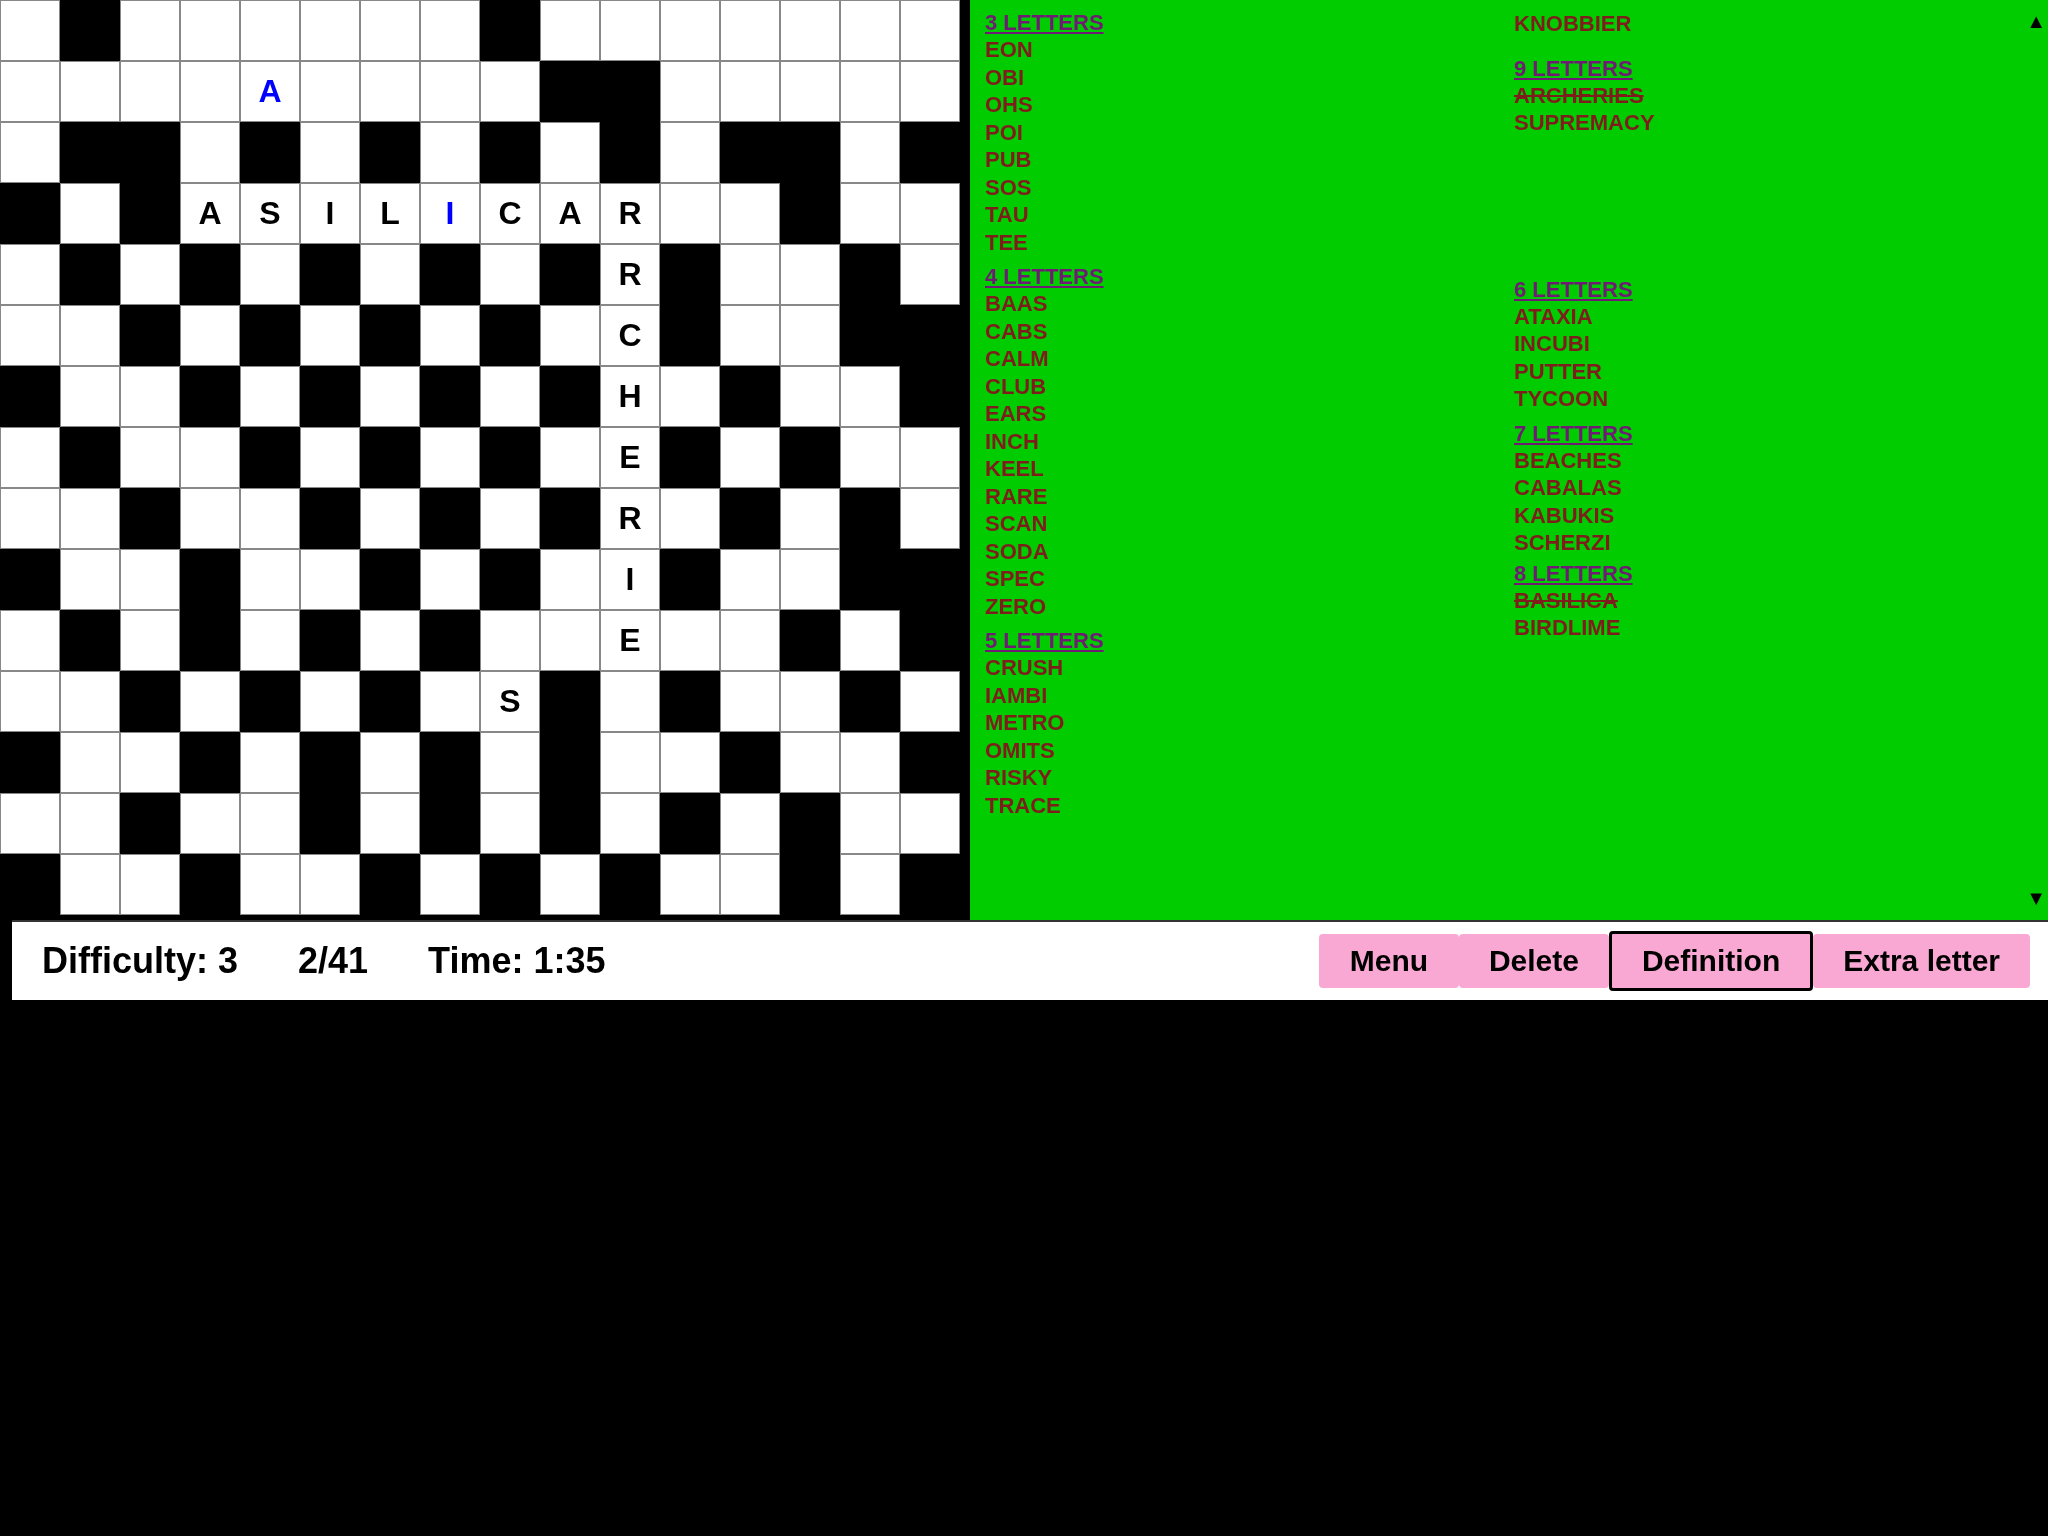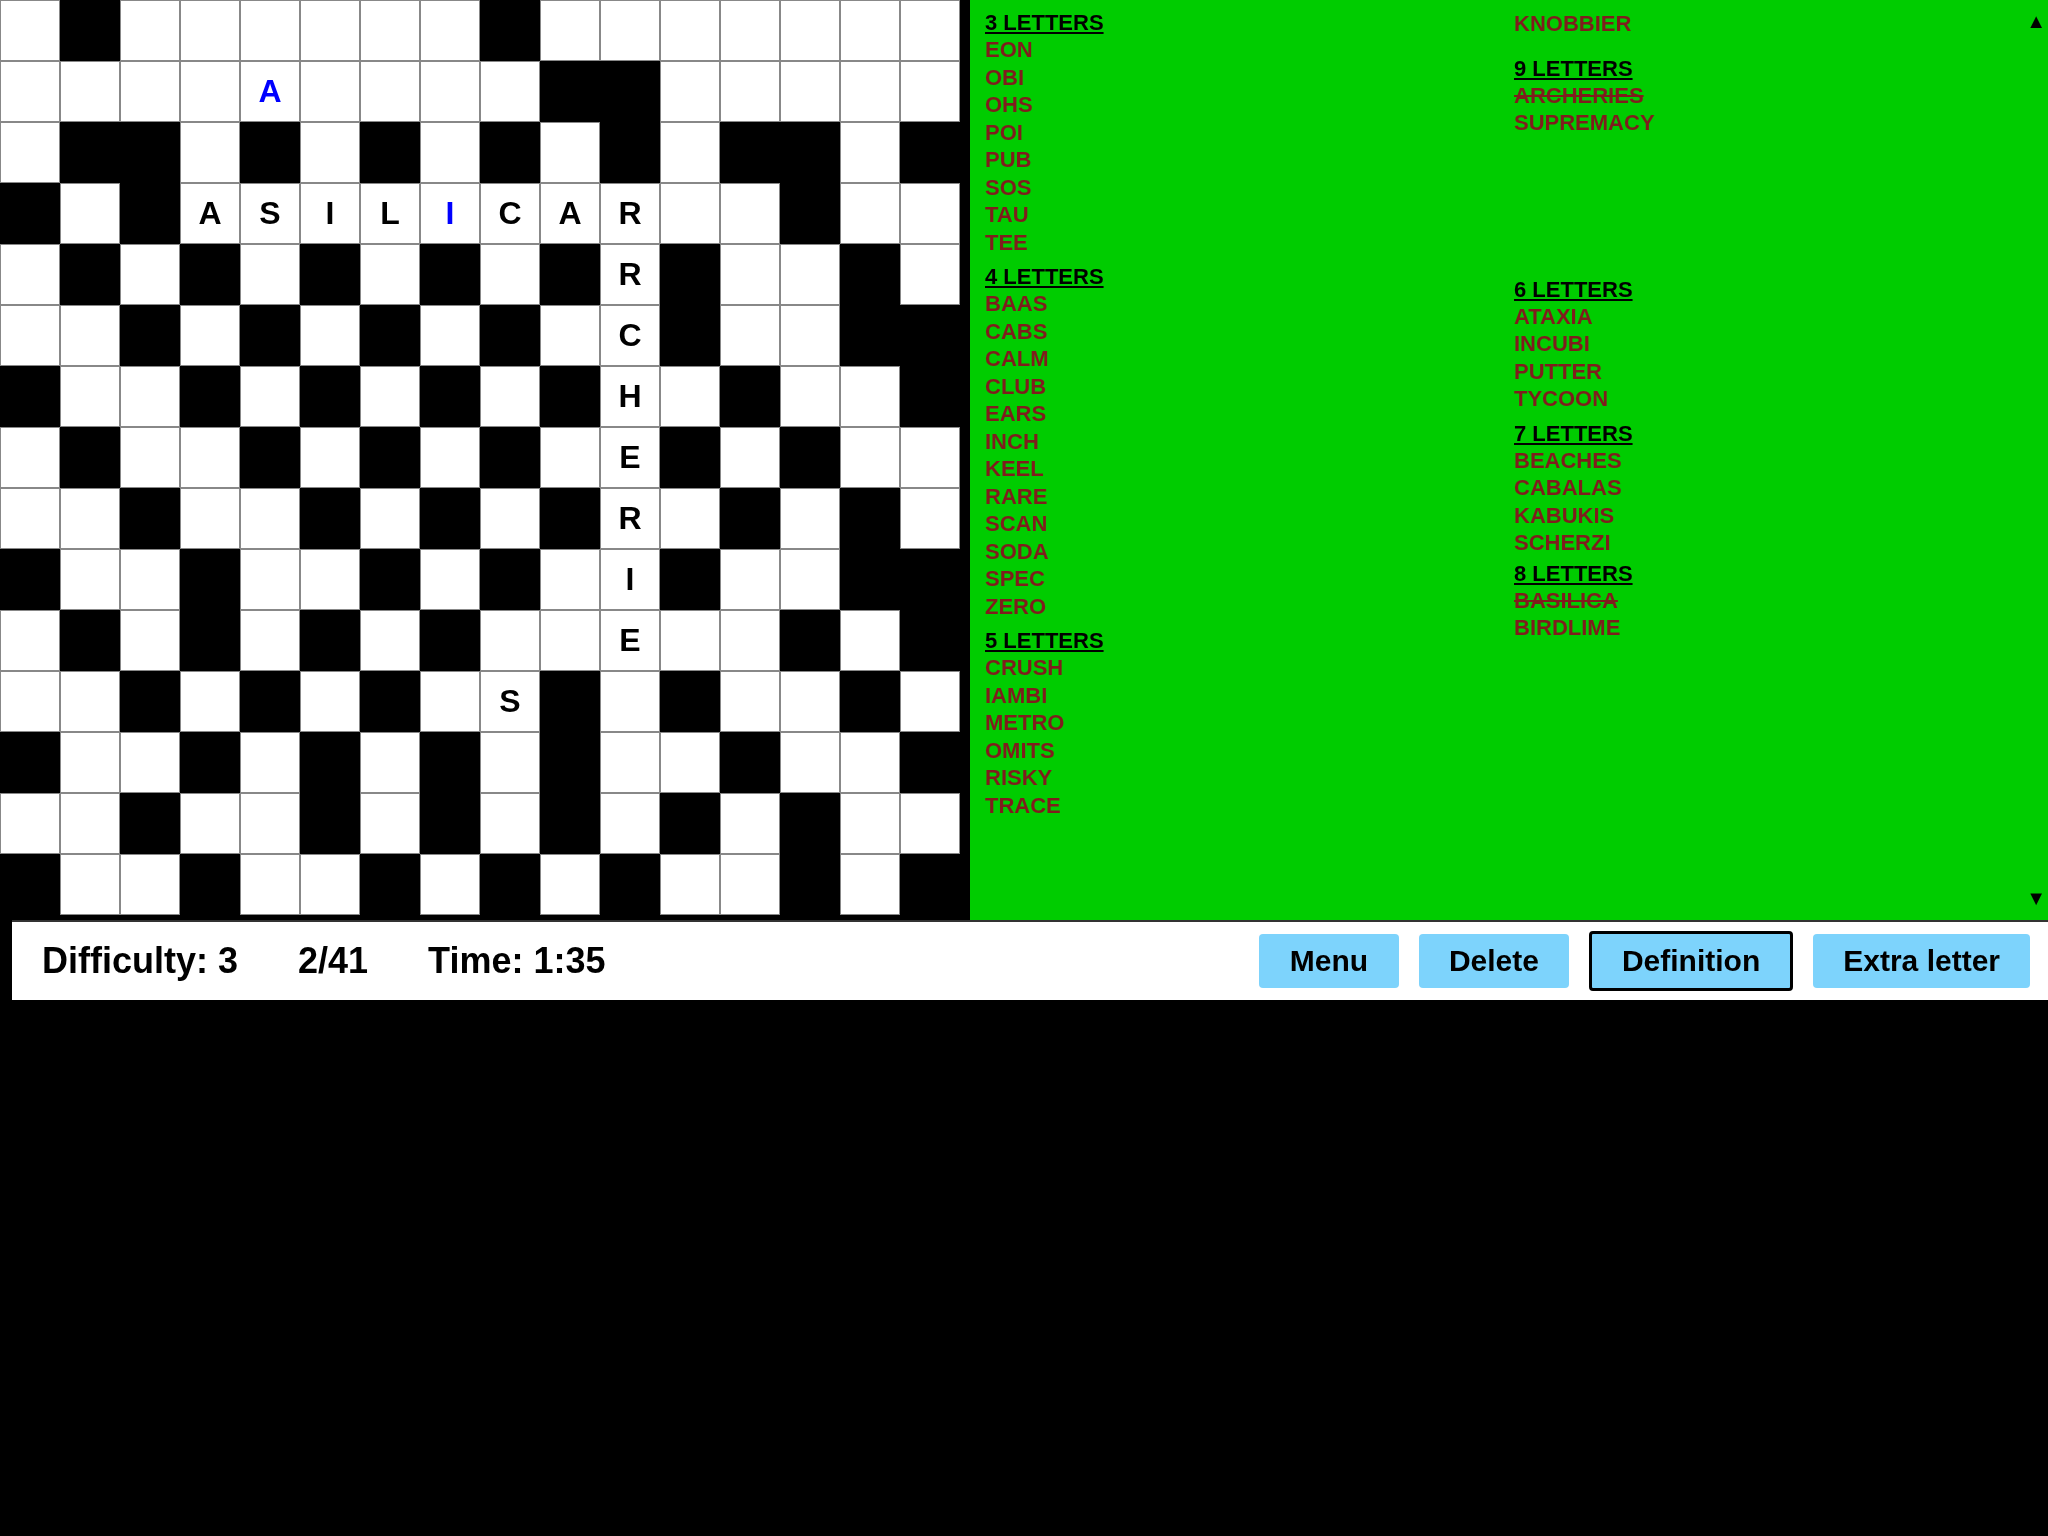--- a/index.html
+++ b/index.html
@@ -79,21 +79,21 @@
       padding: 0 5px;
     }
 
     .wl-section {
       margin-bottom: 4px;
     }
 
     .wl-header {
       font-size: 22px;
       font-weight: bold;
-      color: #000000;
+      color: #701a75;
       text-decoration: underline;
       margin-bottom: 0px;
     }
 
     .wl-word {
       font-size: 22px;
       font-weight: bold;
       color: #7f1d1d;
       line-height: 1.25;
     }
@@ -104,27 +104,26 @@
 
     
     .bottom-stat {
       font-size: 36px;
       font-weight: bold;
       color: #000;
       margin-right: 60px;
     }
 
     .bottom-btn {
-      background: #7dd3fc;
+      background: #f9a8d4;
       color: #000;
       border: none;
       font-size: 30px;
       font-weight: bold;
       padding: 10px 30px;
-      margin-left: 20px;
       cursor: pointer;
       border-radius: 4px;
       min-width: 140px;
       text-align: center;
     }
 
     .spacer { flex: 1; }
 
     
     .scroll-arrow {

